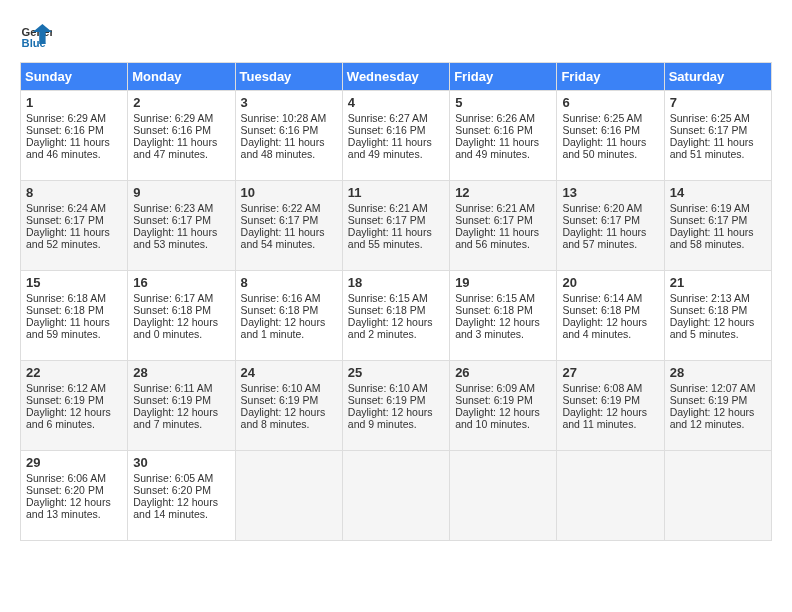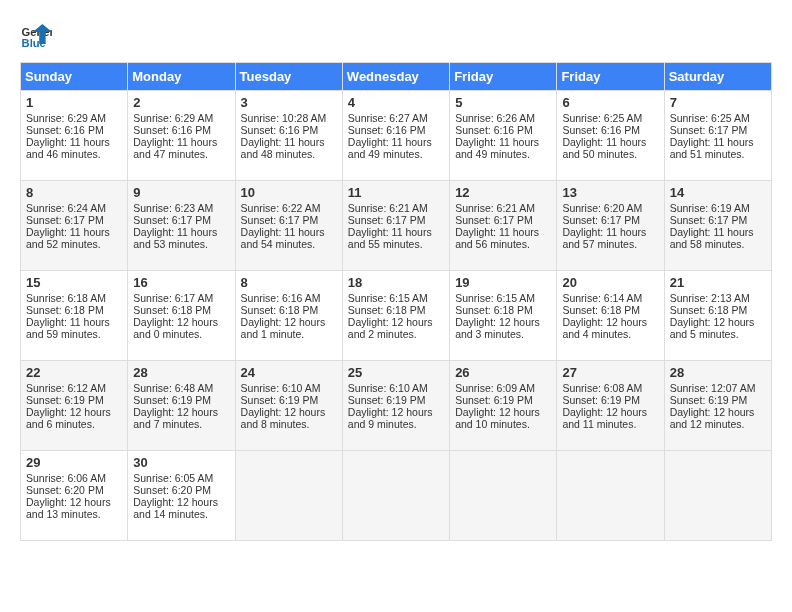--- a/index.html
+++ b/index.html
@@ -128,21 +128,21 @@
         <td><span class="day-number">15</span><span>Sunrise: 6:18 AM</span><br><span>Sunset: 6:18 PM</span><br><span>Daylight: 11 hours and 59 minutes.</span></td>
         <td><span class="day-number">16</span><span>Sunrise: 6:17 AM</span><br><span>Sunset: 6:18 PM</span><br><span>Daylight: 12 hours and 0 minutes.</span></td>
         <td><span class="day-number">8</span><span>Sunrise: 6:16 AM</span><br><span>Sunset: 6:18 PM</span><br><span>Daylight: 12 hours and 1 minute.</span></td>
         <td><span class="day-number">18</span><span>Sunrise: 6:15 AM</span><br><span>Sunset: 6:18 PM</span><br><span>Daylight: 12 hours and 2 minutes.</span></td>
         <td><span class="day-number">19</span><span>Sunrise: 6:15 AM</span><br><span>Sunset: 6:18 PM</span><br><span>Daylight: 12 hours and 3 minutes.</span></td>
         <td><span class="day-number">20</span><span>Sunrise: 6:14 AM</span><br><span>Sunset: 6:18 PM</span><br><span>Daylight: 12 hours and 4 minutes.</span></td>
         <td><span class="day-number">21</span><span>Sunrise: 2:13 AM</span><br><span>Sunset: 6:18 PM</span><br><span>Daylight: 12 hours and 5 minutes.</span></td>
       </tr>
       <tr>
         <td><span class="day-number">22</span><span>Sunrise: 6:12 AM</span><br><span>Sunset: 6:19 PM</span><br><span>Daylight: 12 hours and 6 minutes.</span></td>
-        <td><span class="day-number">28</span><span>Sunrise: 6:48 AM</span><br><span>Sunset: 6:19 PM</span><br><span>Daylight: 12 hours and 7 minutes.</span></td>
+        <td><span class="day-number">28</span><span>Sunrise: 6:11 AM</span><br><span>Sunset: 6:19 PM</span><br><span>Daylight: 12 hours and 7 minutes.</span></td>
         <td><span class="day-number">24</span><span>Sunrise: 6:10 AM</span><br><span>Sunset: 6:19 PM</span><br><span>Daylight: 12 hours and 8 minutes.</span></td>
         <td><span class="day-number">25</span><span>Sunrise: 6:10 AM</span><br><span>Sunset: 6:19 PM</span><br><span>Daylight: 12 hours and 9 minutes.</span></td>
         <td><span class="day-number">26</span><span>Sunrise: 6:09 AM</span><br><span>Sunset: 6:19 PM</span><br><span>Daylight: 12 hours and 10 minutes.</span></td>
         <td><span class="day-number">27</span><span>Sunrise: 6:08 AM</span><br><span>Sunset: 6:19 PM</span><br><span>Daylight: 12 hours and 11 minutes.</span></td>
         <td><span class="day-number">28</span><span>Sunrise: 12:07 AM</span><br><span>Sunset: 6:19 PM</span><br><span>Daylight: 12 hours and 12 minutes.</span></td>
       </tr>
       <tr>
         <td><span class="day-number">29</span><span>Sunrise: 6:06 AM</span><br><span>Sunset: 6:20 PM</span><br><span>Daylight: 12 hours and 13 minutes.</span></td>
         <td><span class="day-number">30</span><span>Sunrise: 6:05 AM</span><br><span>Sunset: 6:20 PM</span><br><span>Daylight: 12 hours and 14 minutes.</span></td>
         <td class="empty-cell"></td>

